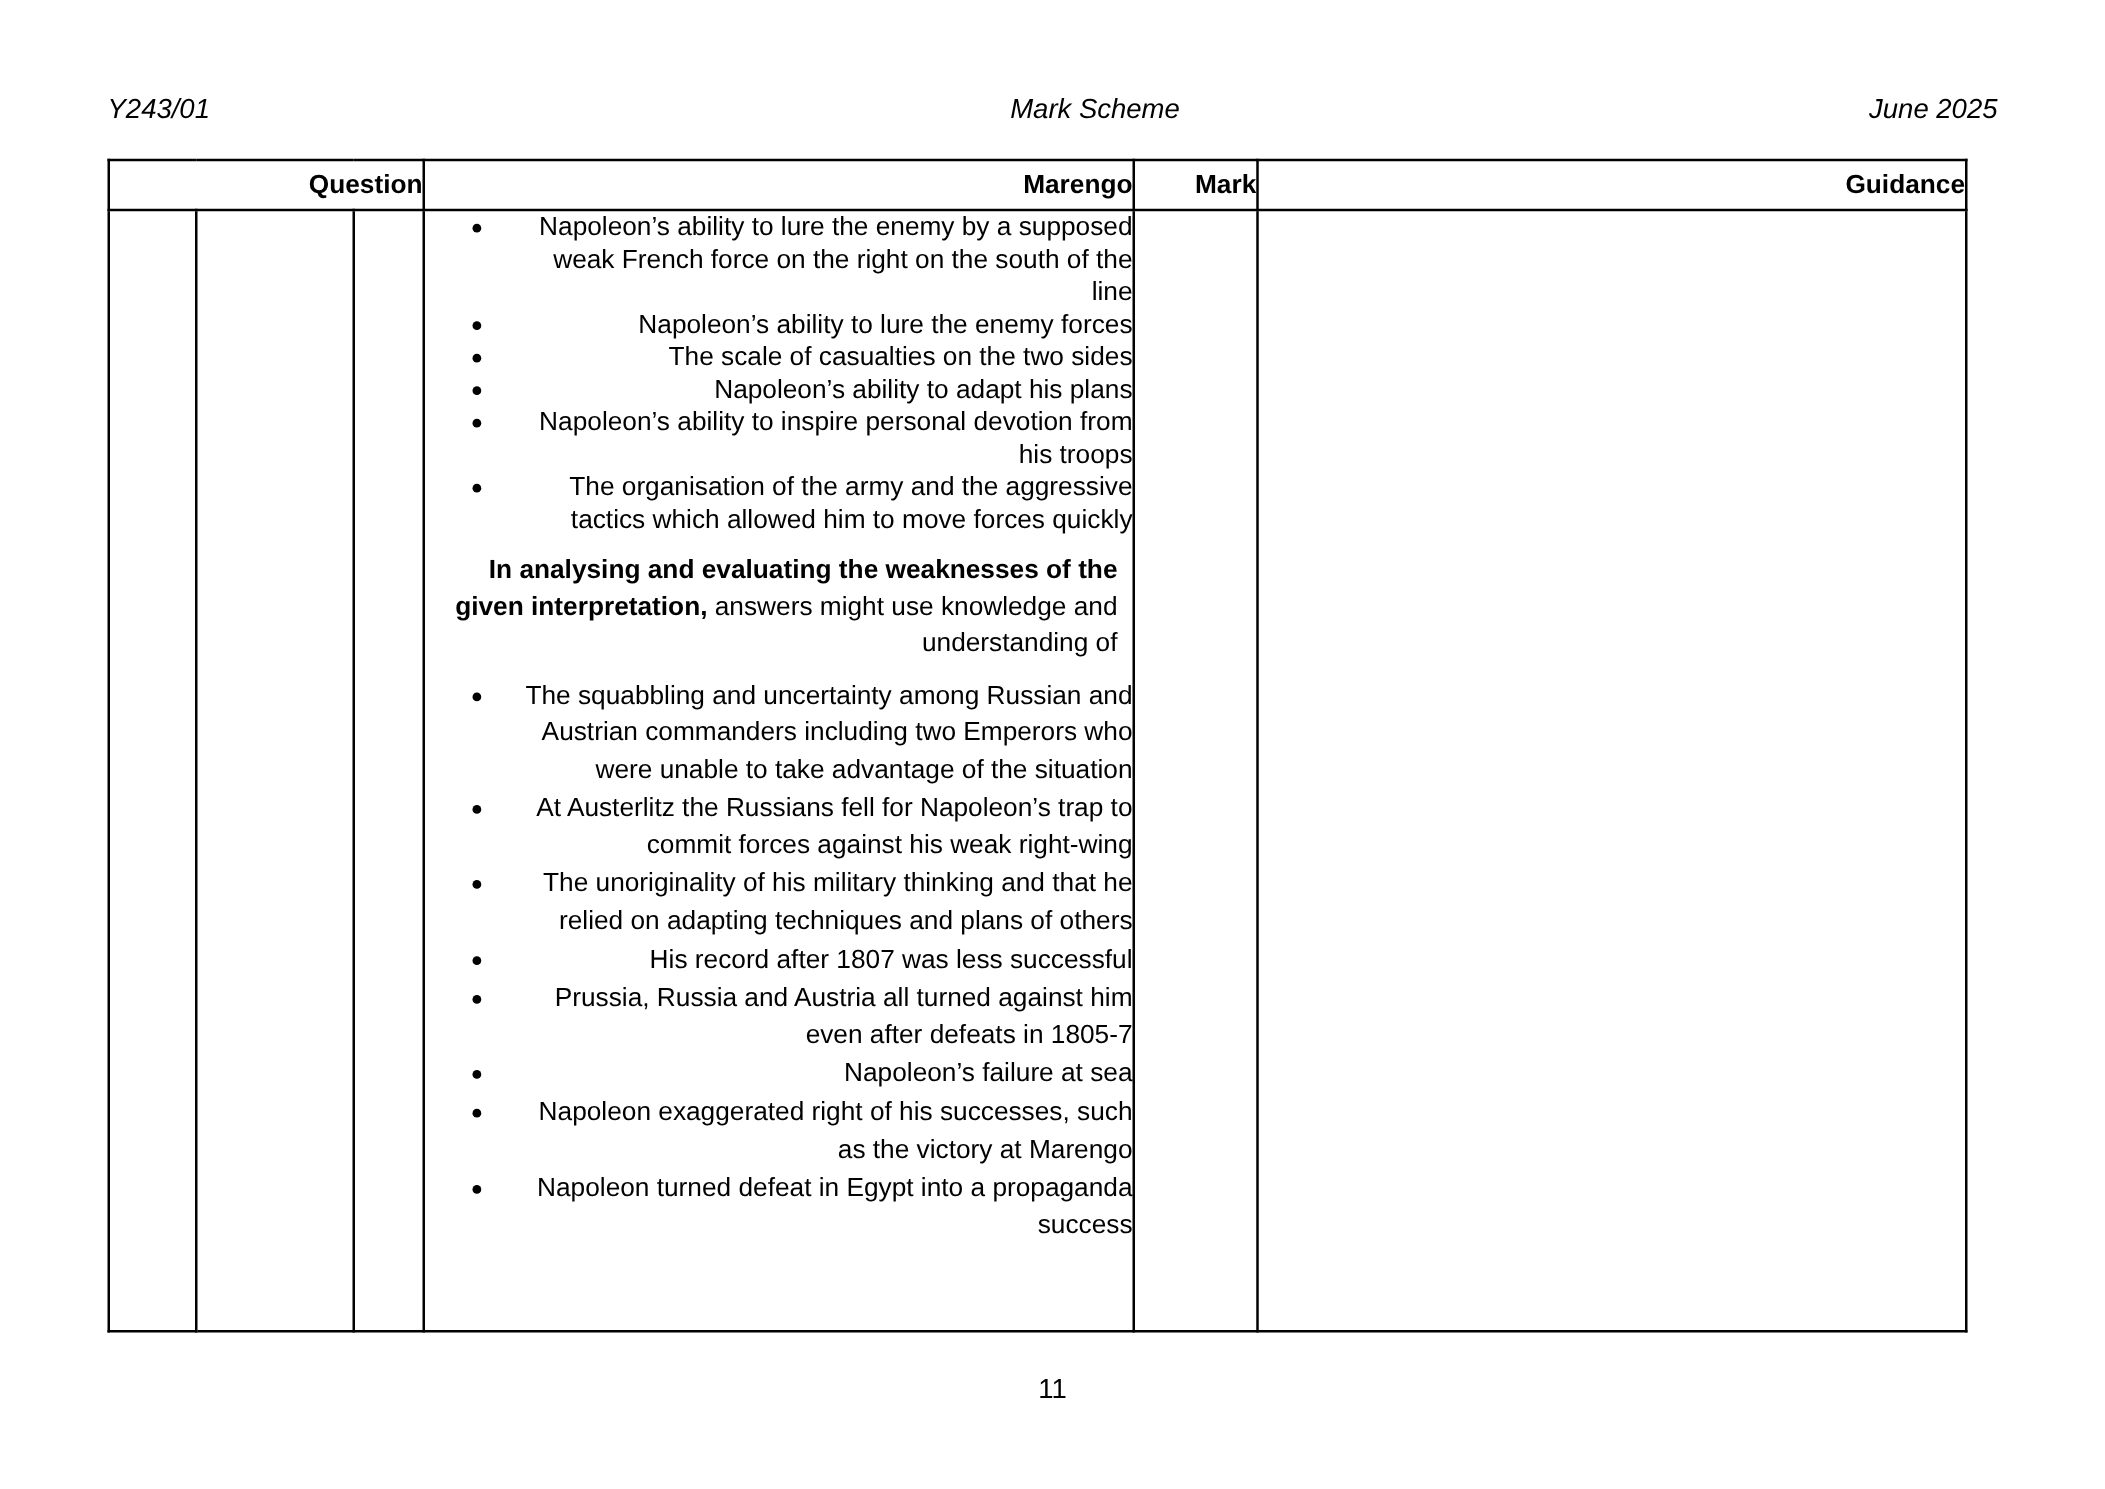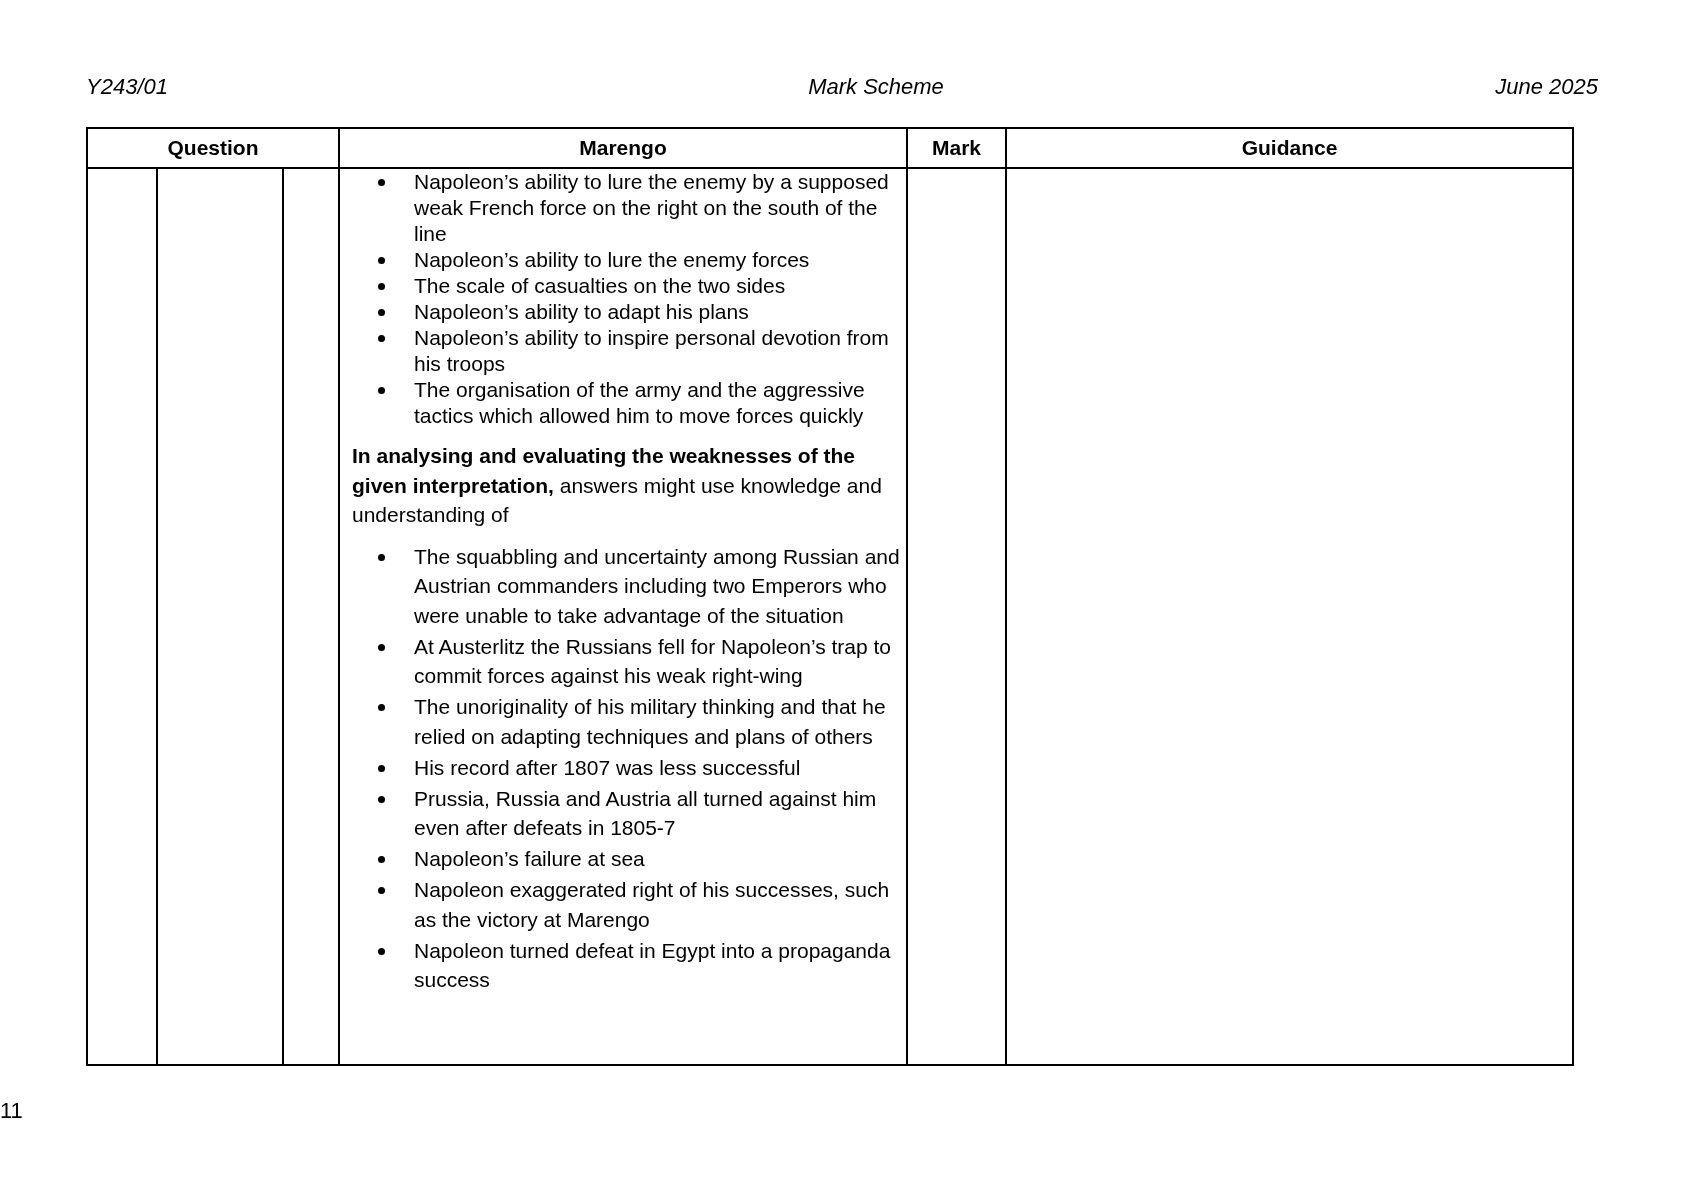--- a/index.html
+++ b/index.html
@@ -4,34 +4,34 @@
 <style>
   html, body { margin: 0; padding: 0; background: #ffffff; }
   body { width: 1684px; height: 1191px; position: relative; overflow: hidden;
          font-family: "Liberation Sans", sans-serif; color: #000; }
   .hdr { position: absolute; top: 74px; font-size: 22px; line-height: 26px; font-style: italic; }
   #code { left: 86px; }
   #title { left: 16px; width: 1664px; text-align: center; padding-left: 28px; }
   #date { right: 86px; margin-left: 12px; }
   table.ms { position: absolute; left: 86px; top: 127px; width: 1488px;
              border-collapse: collapse; table-layout: fixed; }
-  table.ms td, table.ms th { border: 2px solid #000; padding: 0; vertical-align: top; }
+  table.ms td, table.ms th { border: 2px solid #000; padding: 0; vertical-align: top; text-align: right; }
   table.ms th { height: 38px; font-size: 21px; font-weight: bold; vertical-align: middle; }
   td.body-row { height: 895px; }
   .answer { padding: 12px 6px 8px 10px; font-size: 21px; }
   ul { margin: 0; padding: 0; list-style: none; }
   ul li { position: relative; padding-left: 74px; }
   ul li .dot { position: absolute; left: 38px; top: 11px; width: 7px; height: 7px; background: #000; border-radius: 50%; }
   ul.list1 li { line-height: 26px; }
   ul.list1 li .dot { top: 10px; }
   ul.list2 li { line-height: 29.5px; margin-bottom: 1.5px; }
   ul.list2 li .dot { top: 12px; }
   p.lead { margin: 12px; line-height: 29.5px; }
   p.lead b { font-weight: bold; }
-  #page-no { position: absolute; top: 1098px; left: 0; width: 1684px; text-align: left; font-size: 22px; }
+  #page-no { position: absolute; top: 1098px; left: 0; width: 1684px; text-align: center; font-size: 22px; }
 </style>
 </head>
 <body>
 
 <div class="hdr" id="code">Y243/01</div>
 <div class="hdr" id="title">Mark Scheme</div>
 <div class="hdr" id="date">June 2025</div>
 
 <table class="ms">
   <colgroup>

